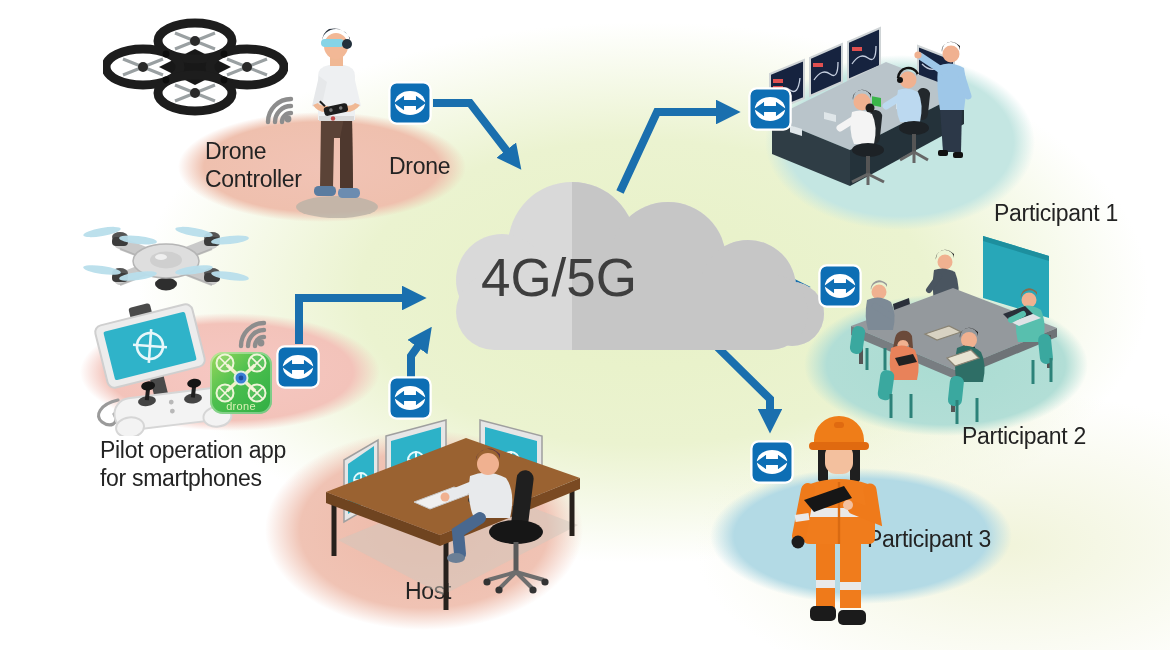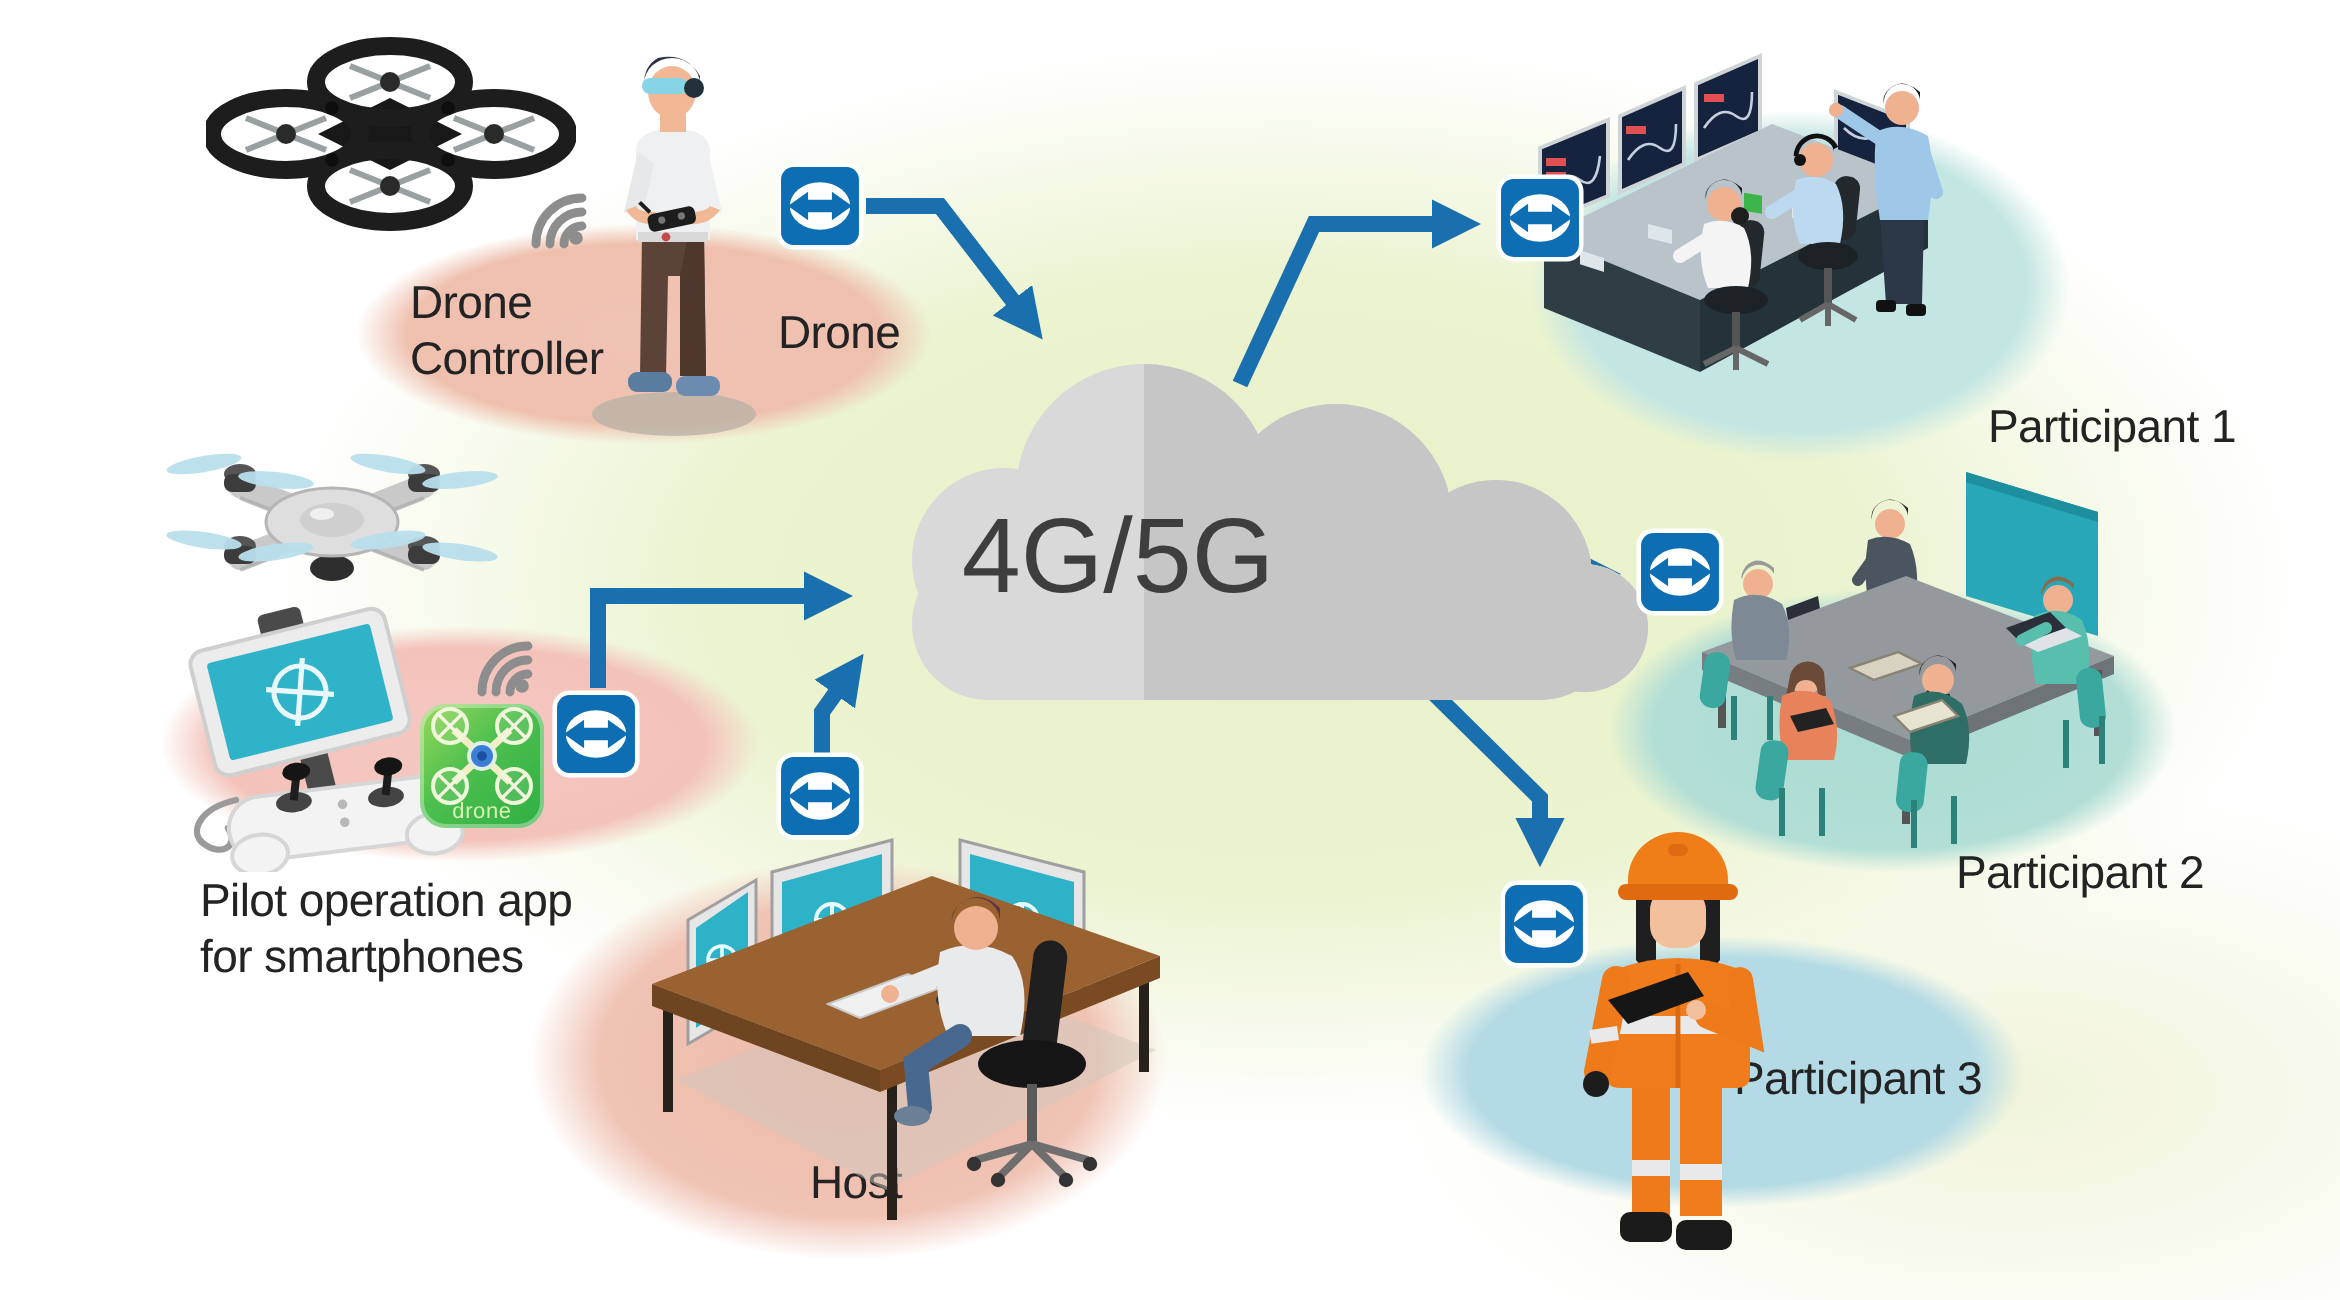--- a/index.html
+++ b/index.html
@@ -521,16 +521,16 @@
     <rect x="58" y="200" width="28" height="15" rx="5" fill="#1b1b1b"></rect>
   </svg>
 
   <div class="label" style="left:205px;top:138px;">Drone
 Controller</div>
   <div class="label" style="left:389px;top:153px;">Drone</div>
   <div class="label" style="left:100px;top:437px;">Pilot operation app
 for smartphones</div>
   <div class="label" style="left:405px;top:578px;">Host</div>
   <div class="label" style="left:994px;top:188px;margin-top:12px;">Participant 1</div>
-  <div class="label" style="left:962px;top:423px;margin-left:16px;">Participant 2</div>
+  <div class="label" style="left:962px;top:423px;">Participant 2</div>
   <div class="label" style="left:867px;top:526px;">Participant 3</div>
 
 </div>
 
 </body></html>

